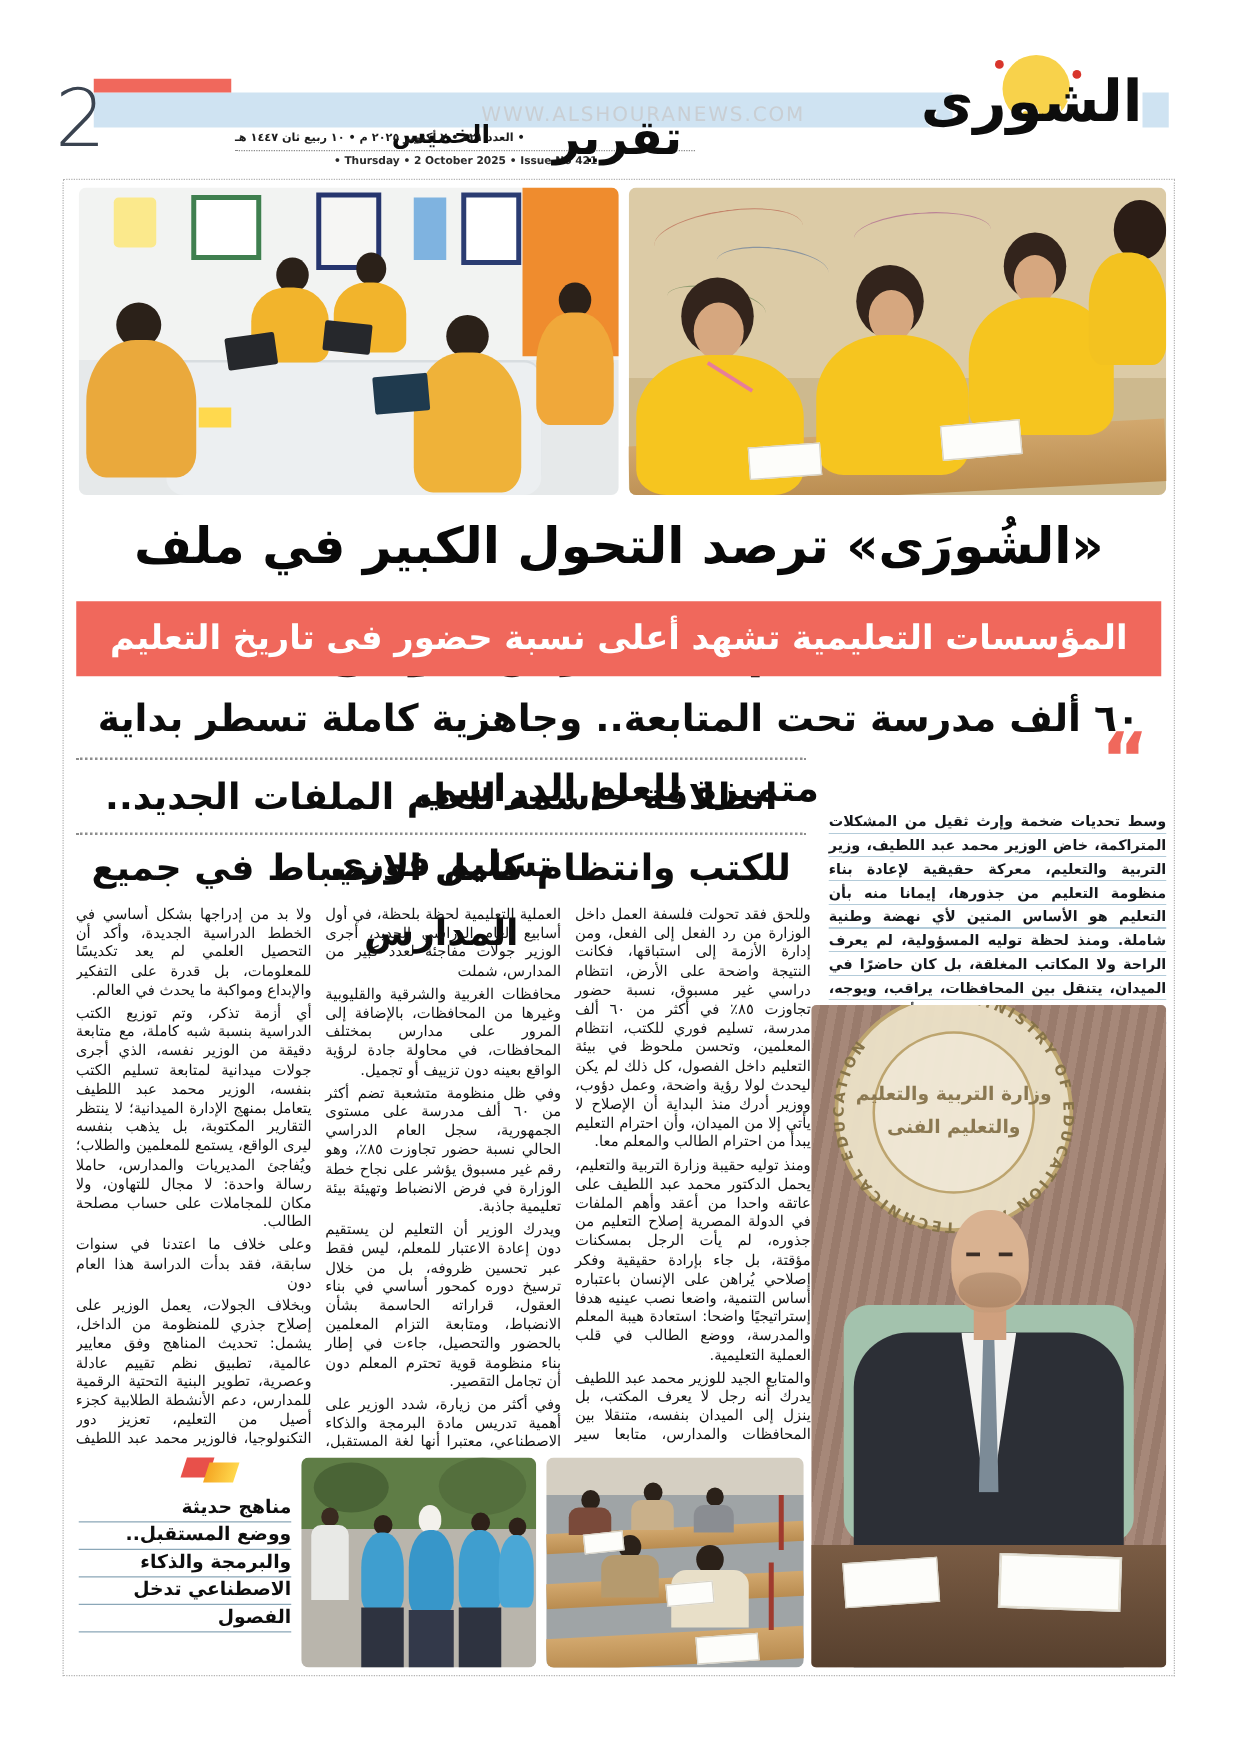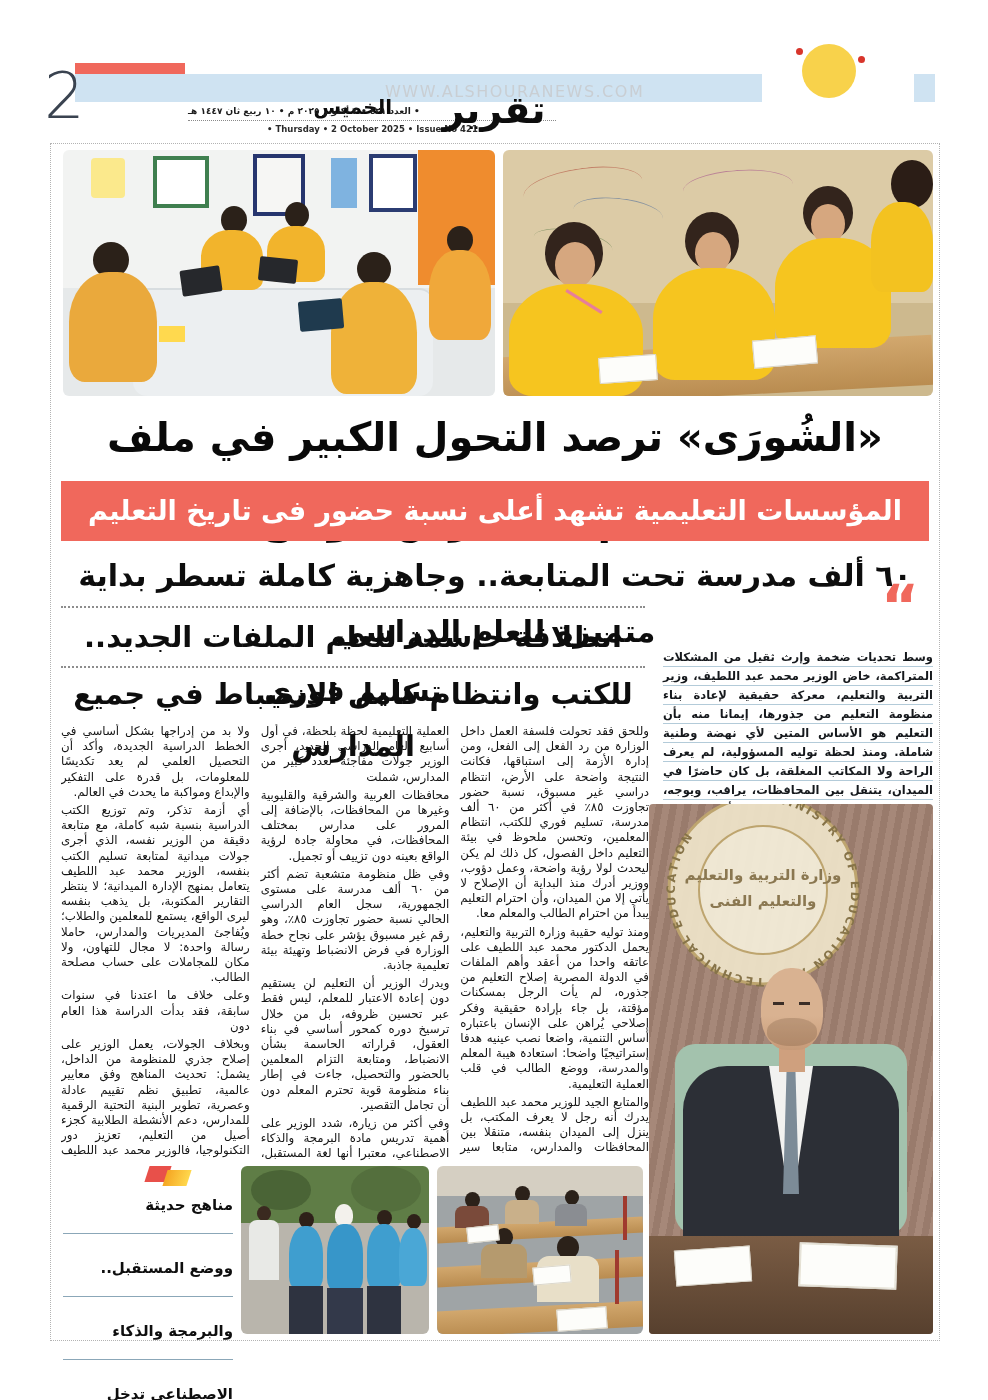--- a/index.html
+++ b/index.html
@@ -41,21 +41,21 @@
       font-size:11.5px;font-weight:bold;color:#15181c;line-height:19px;
       background:repeating-linear-gradient(to bottom,transparent 0 18px,#b3cbd9 18px 19px);}
   
   .body-cols{left:10px;top:580px;width:588px;height:440px;direction:rtl;
       column-count:3;column-gap:11px;text-align:justify;overflow:hidden;
       font-size:11.8px;line-height:15.2px;color:#141414;}
   .body-cols p{margin:0 0 3px 0;}
   
   .callout{left:12px;top:1022px;width:170px;height:168px;}
   .callout-line{direction:rtl;text-align:right;font-size:15px;font-weight:bold;color:#0e0e0e;
-      border-bottom:1px solid #8ba7b8;padding-bottom:19px;margin-bottom:25px;}
+      border-bottom:1px solid #8ba7b8;padding-bottom:3px;margin-bottom:0;}
   .flag-l{left:84px;top:0;width:22px;height:16px;background:#e8504a;transform:skewX(-18deg);}
   .flag-r{left:102px;top:4px;width:24px;height:16px;background:linear-gradient(90deg,#f5a623,#ffd84d);transform:skewX(-18deg);}
   
   .head{position:absolute;background:#2b2119;border-radius:50%;}
   .skin{position:absolute;background:#d6a77f;border-radius:50%;}
   .shirtY{position:absolute;background:#f2b42c;border-radius:45% 45% 18% 18%;}
   .shirtB{position:absolute;background:#3f9ecf;border-radius:45% 45% 18% 18%;}
   .tablet{position:absolute;background:#26282c;border-radius:2px;}
   .paper{position:absolute;background:#fdfdfa;border:1px solid #d8d4c8;}
   .deskbar{position:absolute;background:linear-gradient(#d2a86e,#b98c50);}
@@ -72,20 +72,21 @@
   <div class="abs dayname rtl">الخميس</div>
   <div class="abs website">WWW.ALSHOURANEWS.COM</div>
   <div class="abs date-ar rtl">• العدد ٤٢١   • ٢ أكتوبر ٢٠٢٥ م   • ١٠ ربيع ثان ١٤٤٧ هـ</div>
   <div class="abs date-dots"></div>
   <div class="abs date-en">• Thursday   • 2 October 2025   • Issue No 421</div>
 
   <div class="abs masthead">
     <div class="abs masthead-circle"></div>
     <div class="abs masthead-accent" style="left:34px;top:4px;"></div>
     <div class="abs masthead-accent" style="left:96px;top:12px;"></div>
+    <div class="abs masthead-text">الشورى</div>
   </div>
 
   <div class="abs section-title rtl">تقرير</div>
 
   <div class="abs frame">
 
     <div class="photo" style="left:12px;top:6px;width:432px;height:246px;">
       <div class="abs" style="inset:0;background:linear-gradient(#f2f3f2 0 56%,#e6e9ea 56% 100%);"></div>
       <div class="abs" style="left:355px;top:0;width:77px;height:135px;background:#ef8c2e;"></div>
       <div class="abs" style="left:28px;top:8px;width:34px;height:40px;background:#fbe98c;border-radius:4px;"></div>

